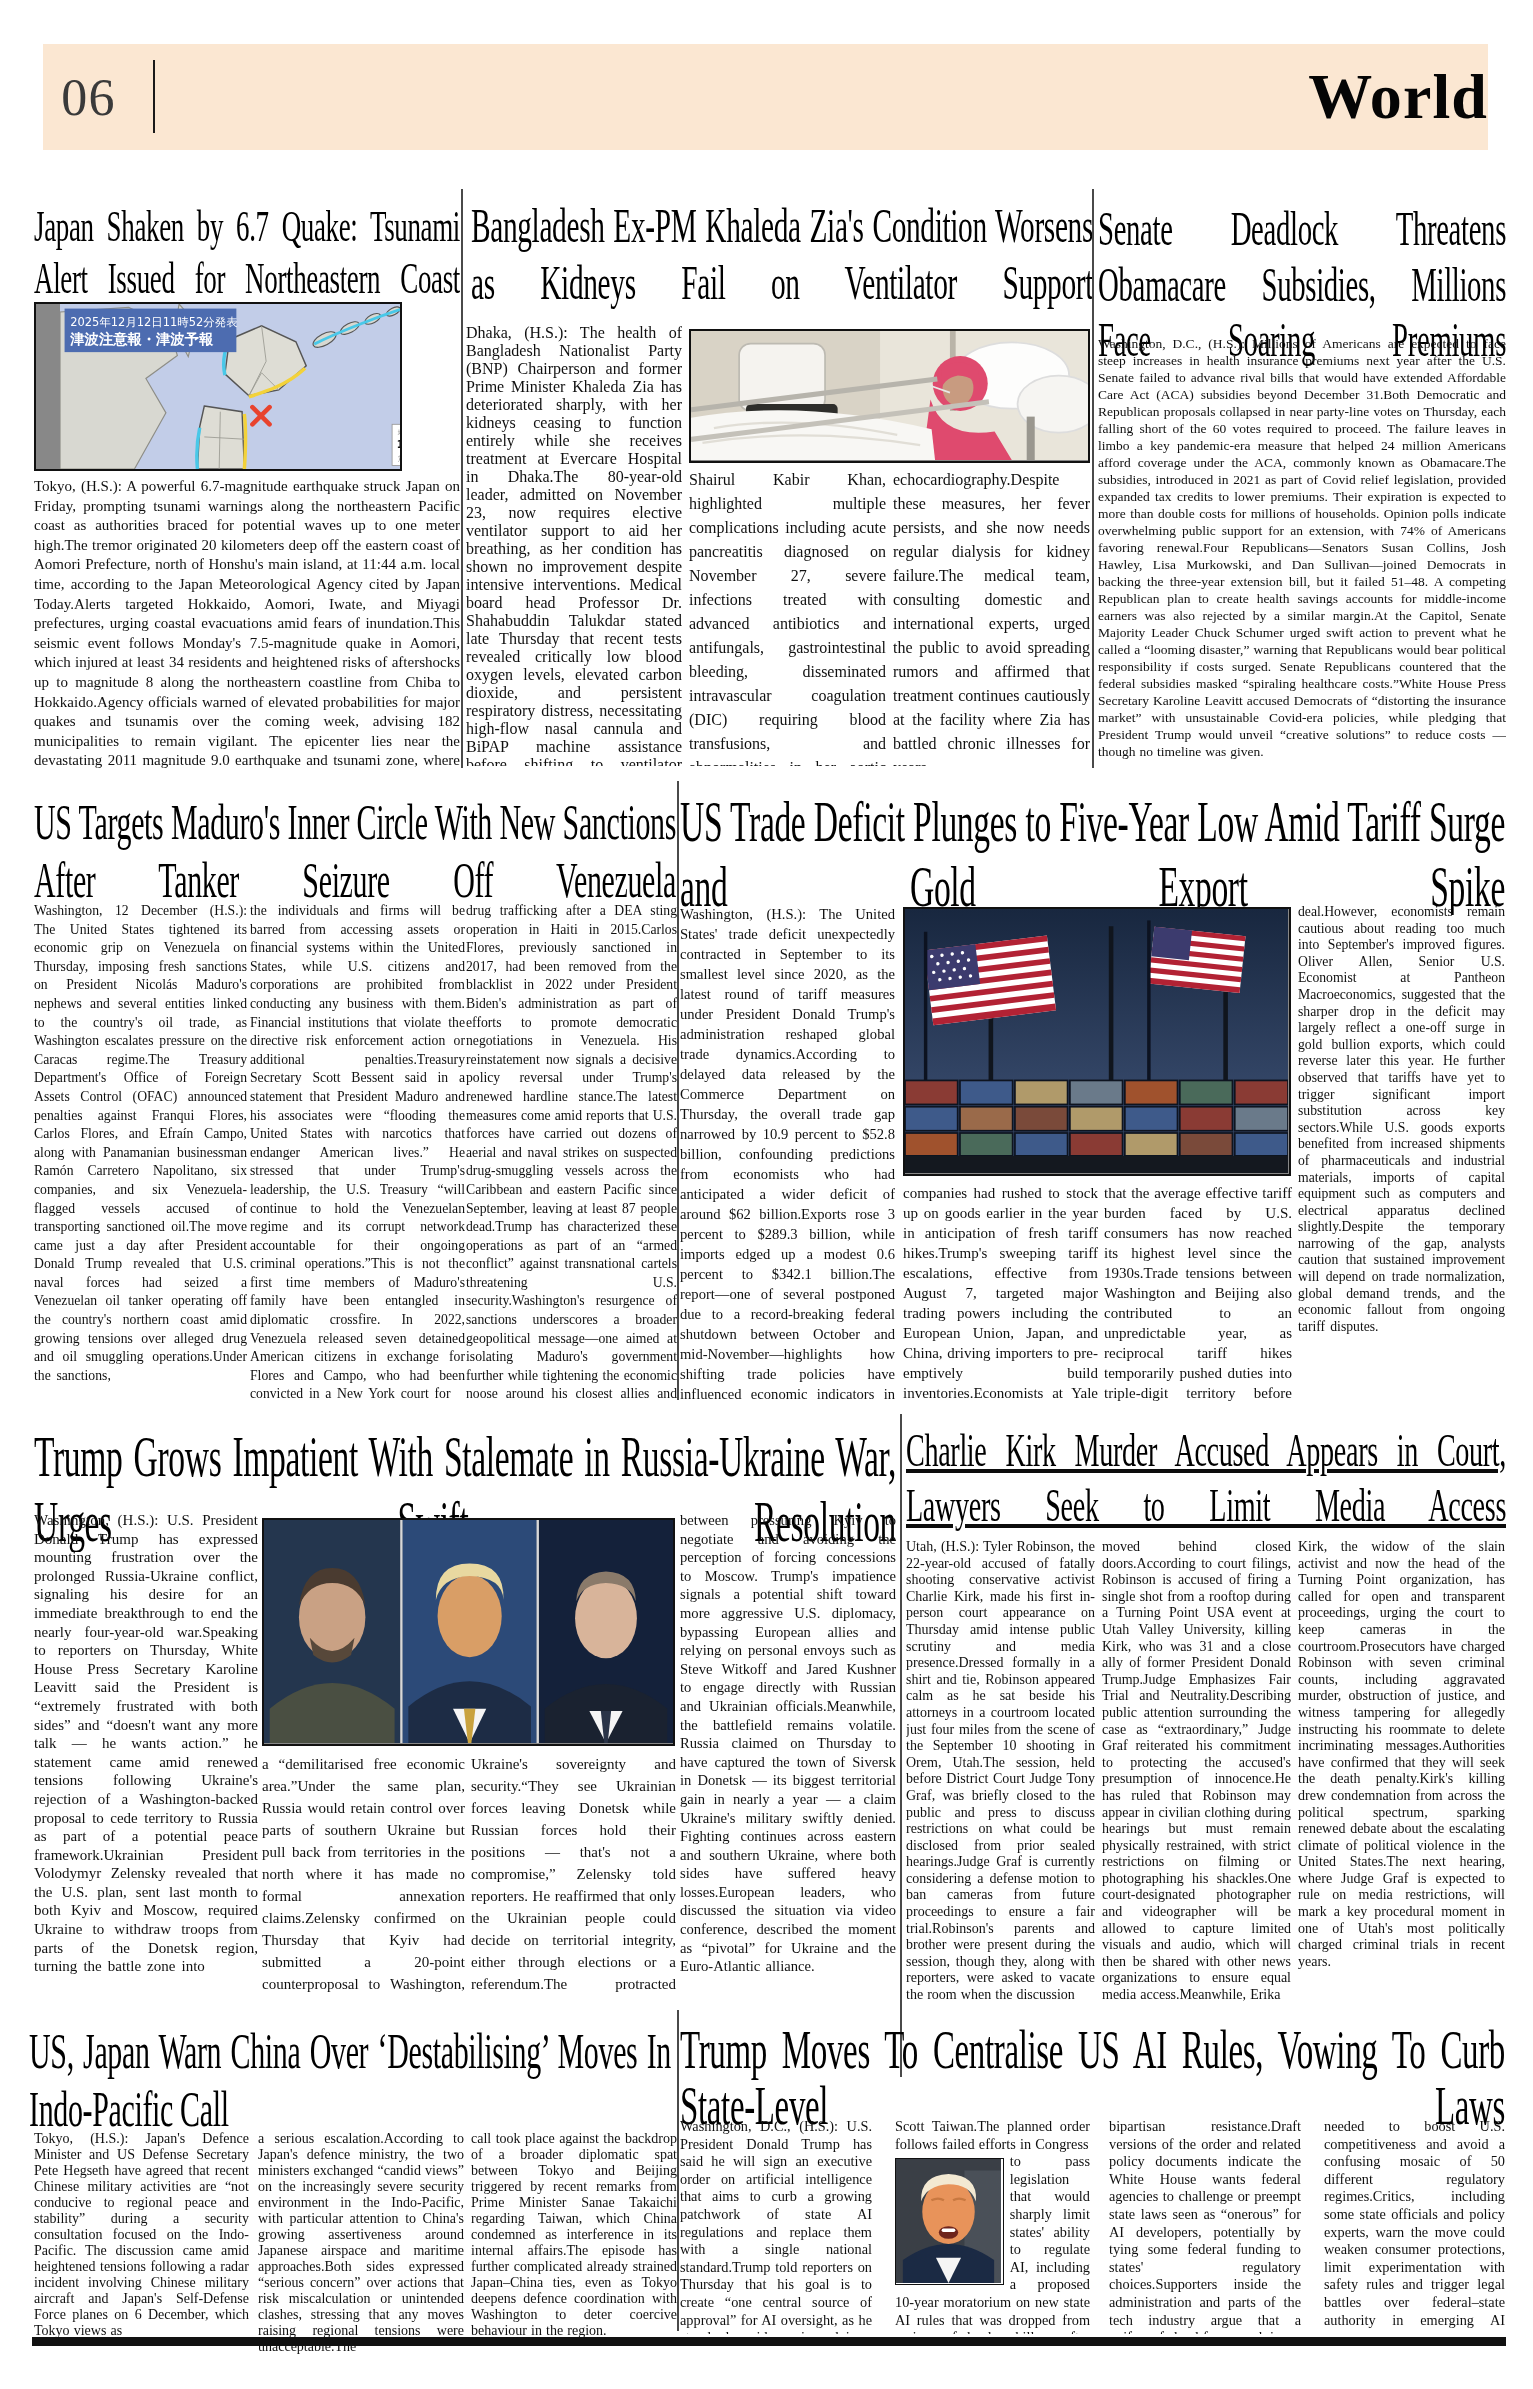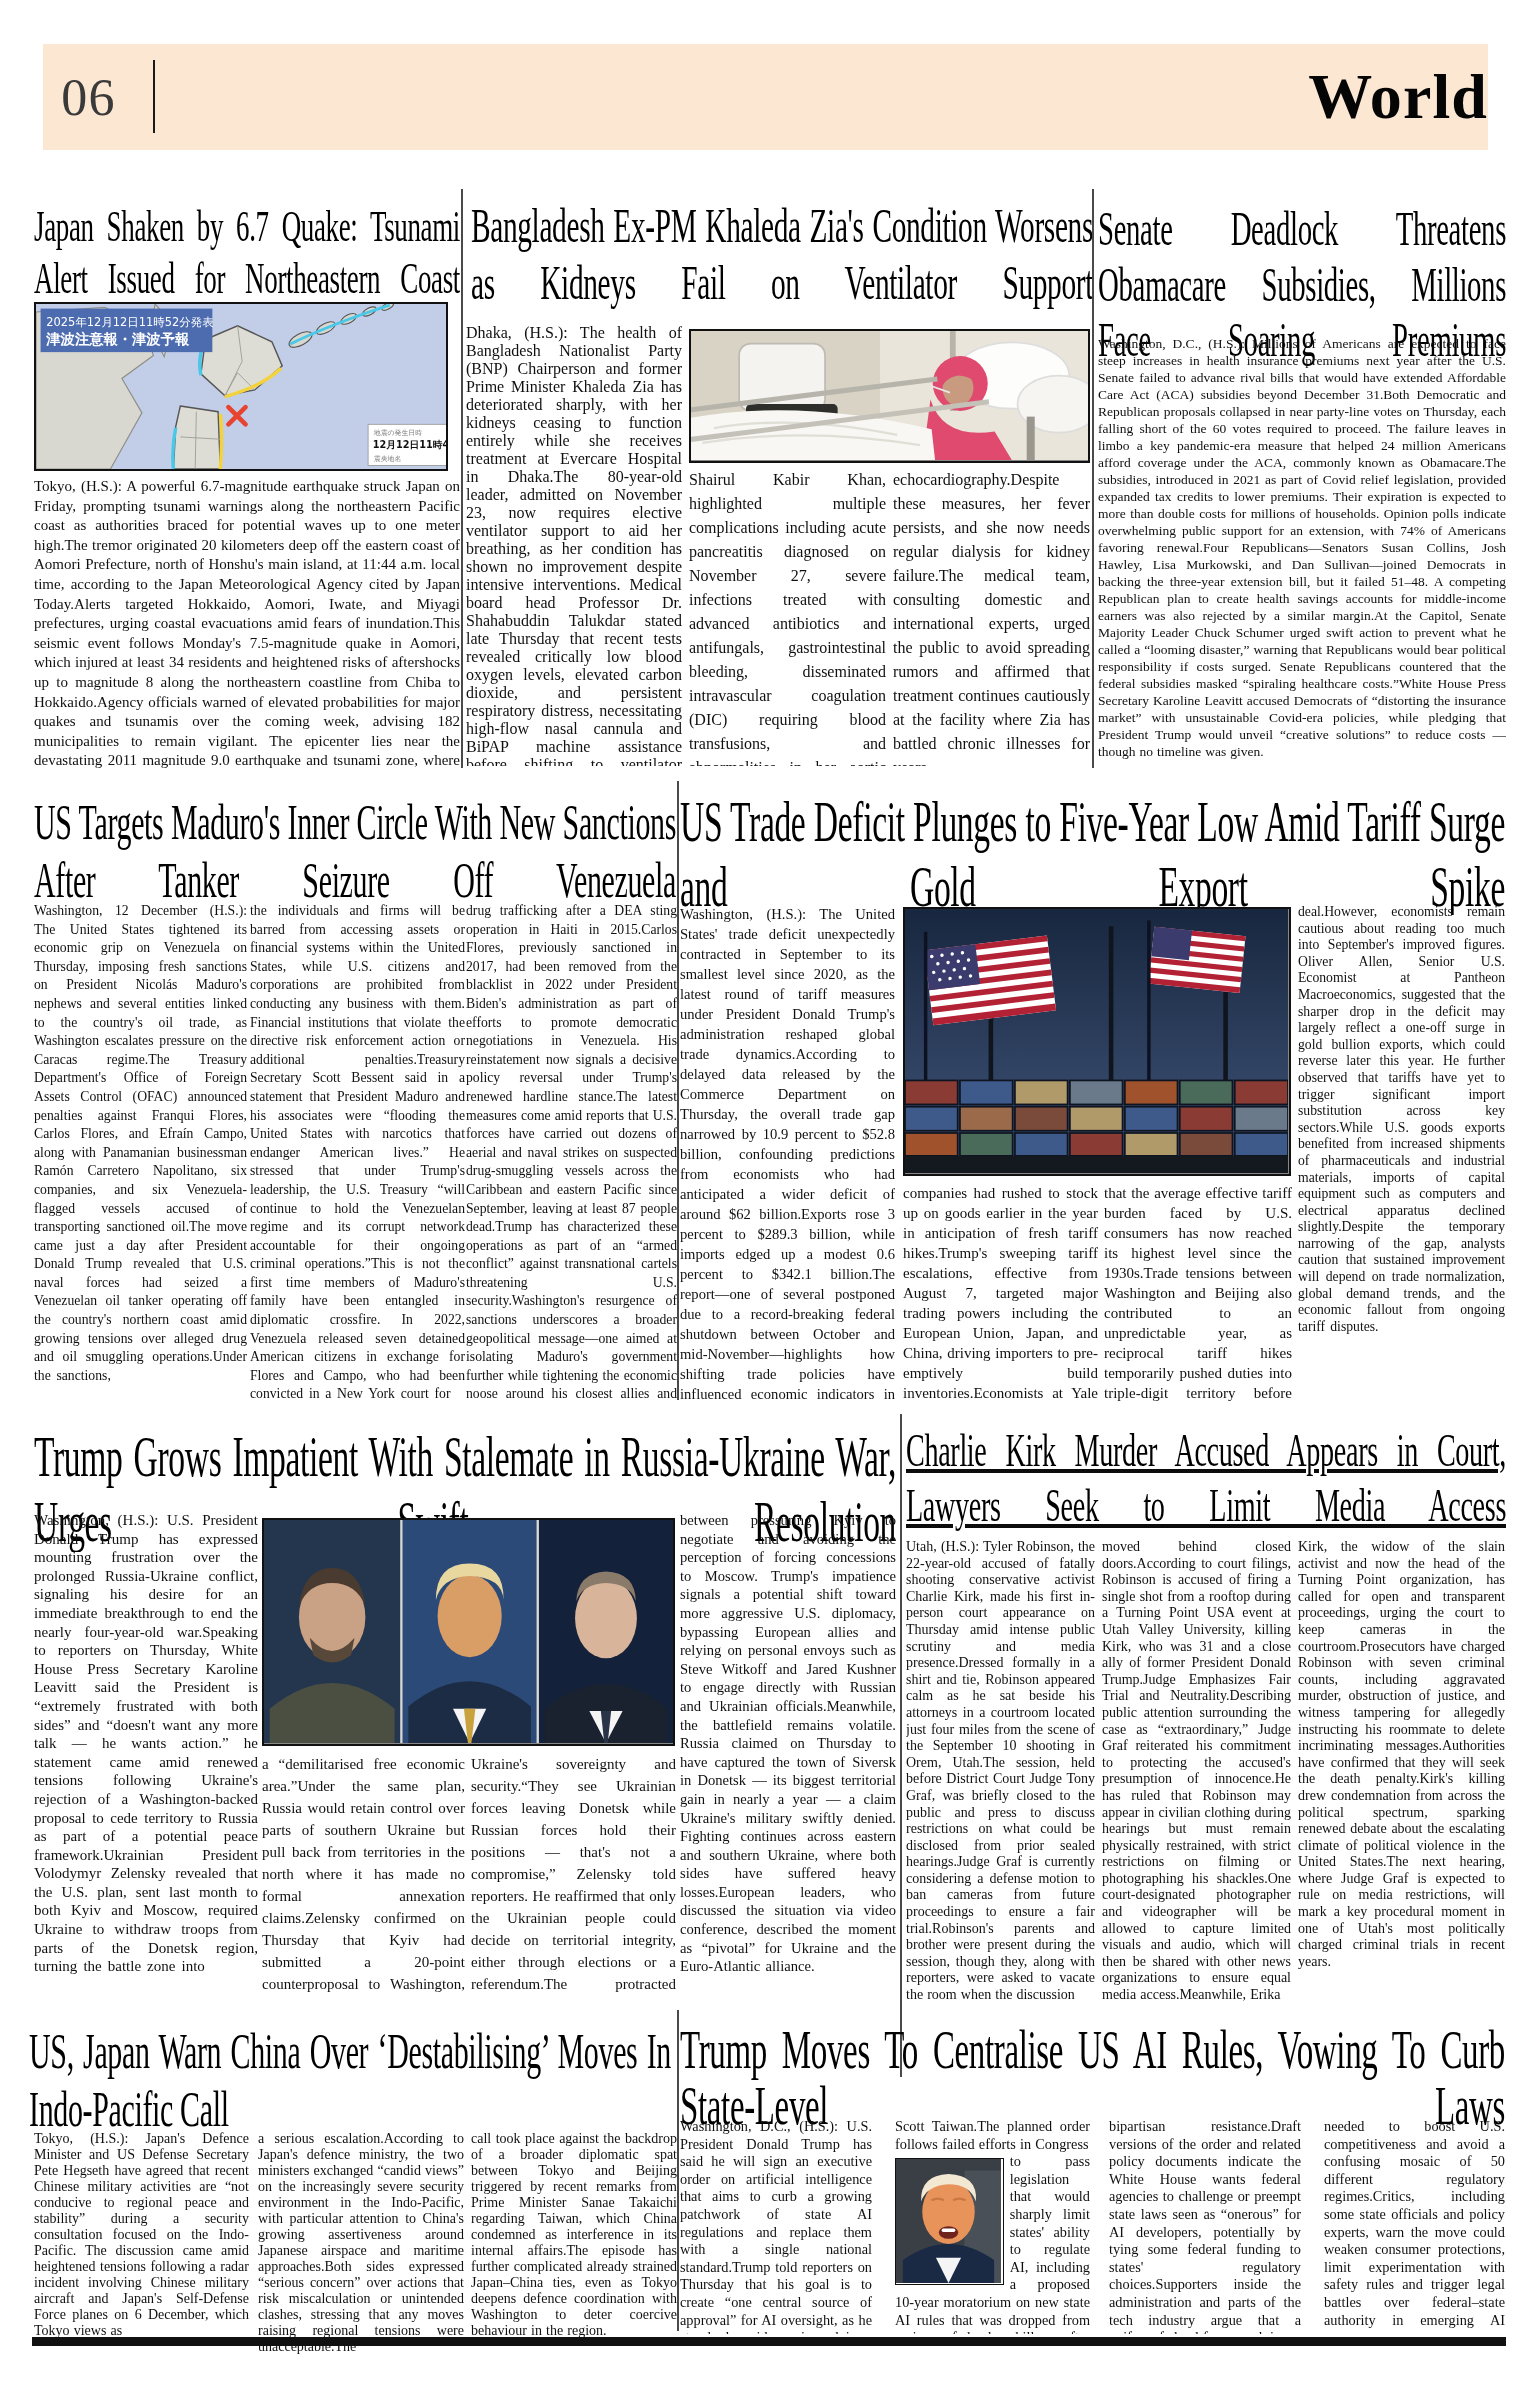--- a/index.html
+++ b/index.html
@@ -39,21 +39,21 @@
   <div id="hdr">
     <div class="pgnum">06</div>
     <div class="hdr-bar"></div>
     <div class="section-ttl">World</div>
   </div>
 
   <section>
     <h2 class="hl" style="left:34px;top:184px;width:426px;height:118px;">
       <span class="hl-in" style="font-size:45px;">Japan Shaken by 6.7 Quake: Tsunami Alert Issued for Northeastern Coast</span>
     </h2>
-    <div class="photo" style="left:34px;top:302px;width:414px;height:169px;">
+    <div class="photo" style="left:34px;top:302px;width:368px;height:169px;padding-left:24px;">
       <svg width="422" height="165" viewBox="0 0 737 288" preserveAspectRatio="none">
         <rect x="0" y="0" width="737" height="288" fill="#c2cde8"></rect>
 
         <path d="M0,14 L120,6 L190,40 L205,90 L150,130 L185,190 L130,288 L0,288 Z" fill="#d8d8d1" stroke="#8d8d86" stroke-width="2"></path>
         <path d="M208,0 L238,34 L224,92 L200,46 Z" fill="#d8d8d1" stroke="#8d8d86" stroke-width="2"></path>
 
         <path d="M296,62 L352,38 L412,66 L430,108 L382,150 L330,160 L288,122 Z" fill="#deddd5" stroke="#555" stroke-width="2.5"></path>
         <path d="M330,160 L352,120 L382,150" fill="none" stroke="#9a9a92" stroke-width="1.5"></path>
         <path d="M352,38 L360,100 L330,160" fill="none" stroke="#9a9a92" stroke-width="1.5"></path>
 

